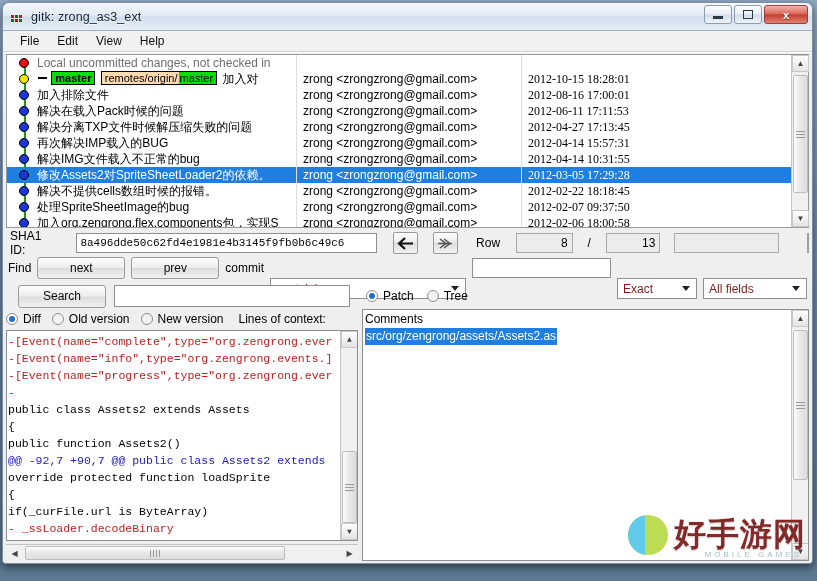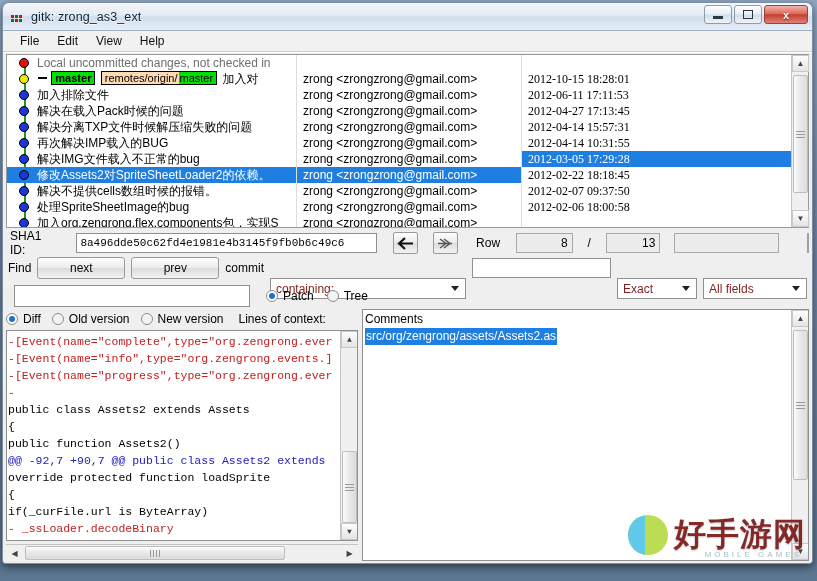--- a/index.html
+++ b/index.html
@@ -356,20 +356,21 @@
         <div class="row">zrong &lt;zrongzrong@gmail.com&gt;</div>
         <div class="row sel">zrong &lt;zrongzrong@gmail.com&gt;</div>
         <div class="row">zrong &lt;zrongzrong@gmail.com&gt;</div>
         <div class="row">zrong &lt;zrongzrong@gmail.com&gt;</div>
         <div class="row">zrong &lt;zrongzrong@gmail.com&gt;</div>
       </div>
 
       <div class="col" id="colDate">
         <div class="row"></div>
         <div class="row">2012-10-15 18:28:01</div>
+        <div class="row">2012-08-16 17:00:01</div>
         <div class="row">2012-06-11 17:11:53</div>
         <div class="row">2012-04-27 17:13:45</div>
         <div class="row">2012-04-14 15:57:31</div>
         <div class="row">2012-04-14 10:31:55</div>
         <div class="row sel">2012-03-05 17:29:28</div>
         <div class="row">2012-02-22 18:18:45</div>
         <div class="row">2012-02-07 09:37:50</div>
         <div class="row">2012-02-06 18:00:58</div>
       </div>
 
@@ -421,20 +422,21 @@
         <span class="cv">Exact</span>
         <span class="caret"></span>
       </div>
       <div class="combo" style="width:104px;margin-right:2px;">
         <span class="cv">All fields</span>
         <span class="caret"></span>
       </div>
     </div>
 
     <div id="searchrow">
+      <div class="btn" style="width:88px;height:23px;margin-left:12px;">Search</div>
       <div class="txtfield" style="width:236px;height:22px;margin-left:8px;font-family:'Liberation Sans',sans-serif;"></div>
       <div class="optline" style="margin-left:16px;">
         <span class="radio on"></span>
         <span class="lbl">Patch</span>
         <span class="radio off" style="margin-left:10px;"></span>
         <span class="lbl">Tree</span>
       </div>
     </div>
 
     <div id="lower">

